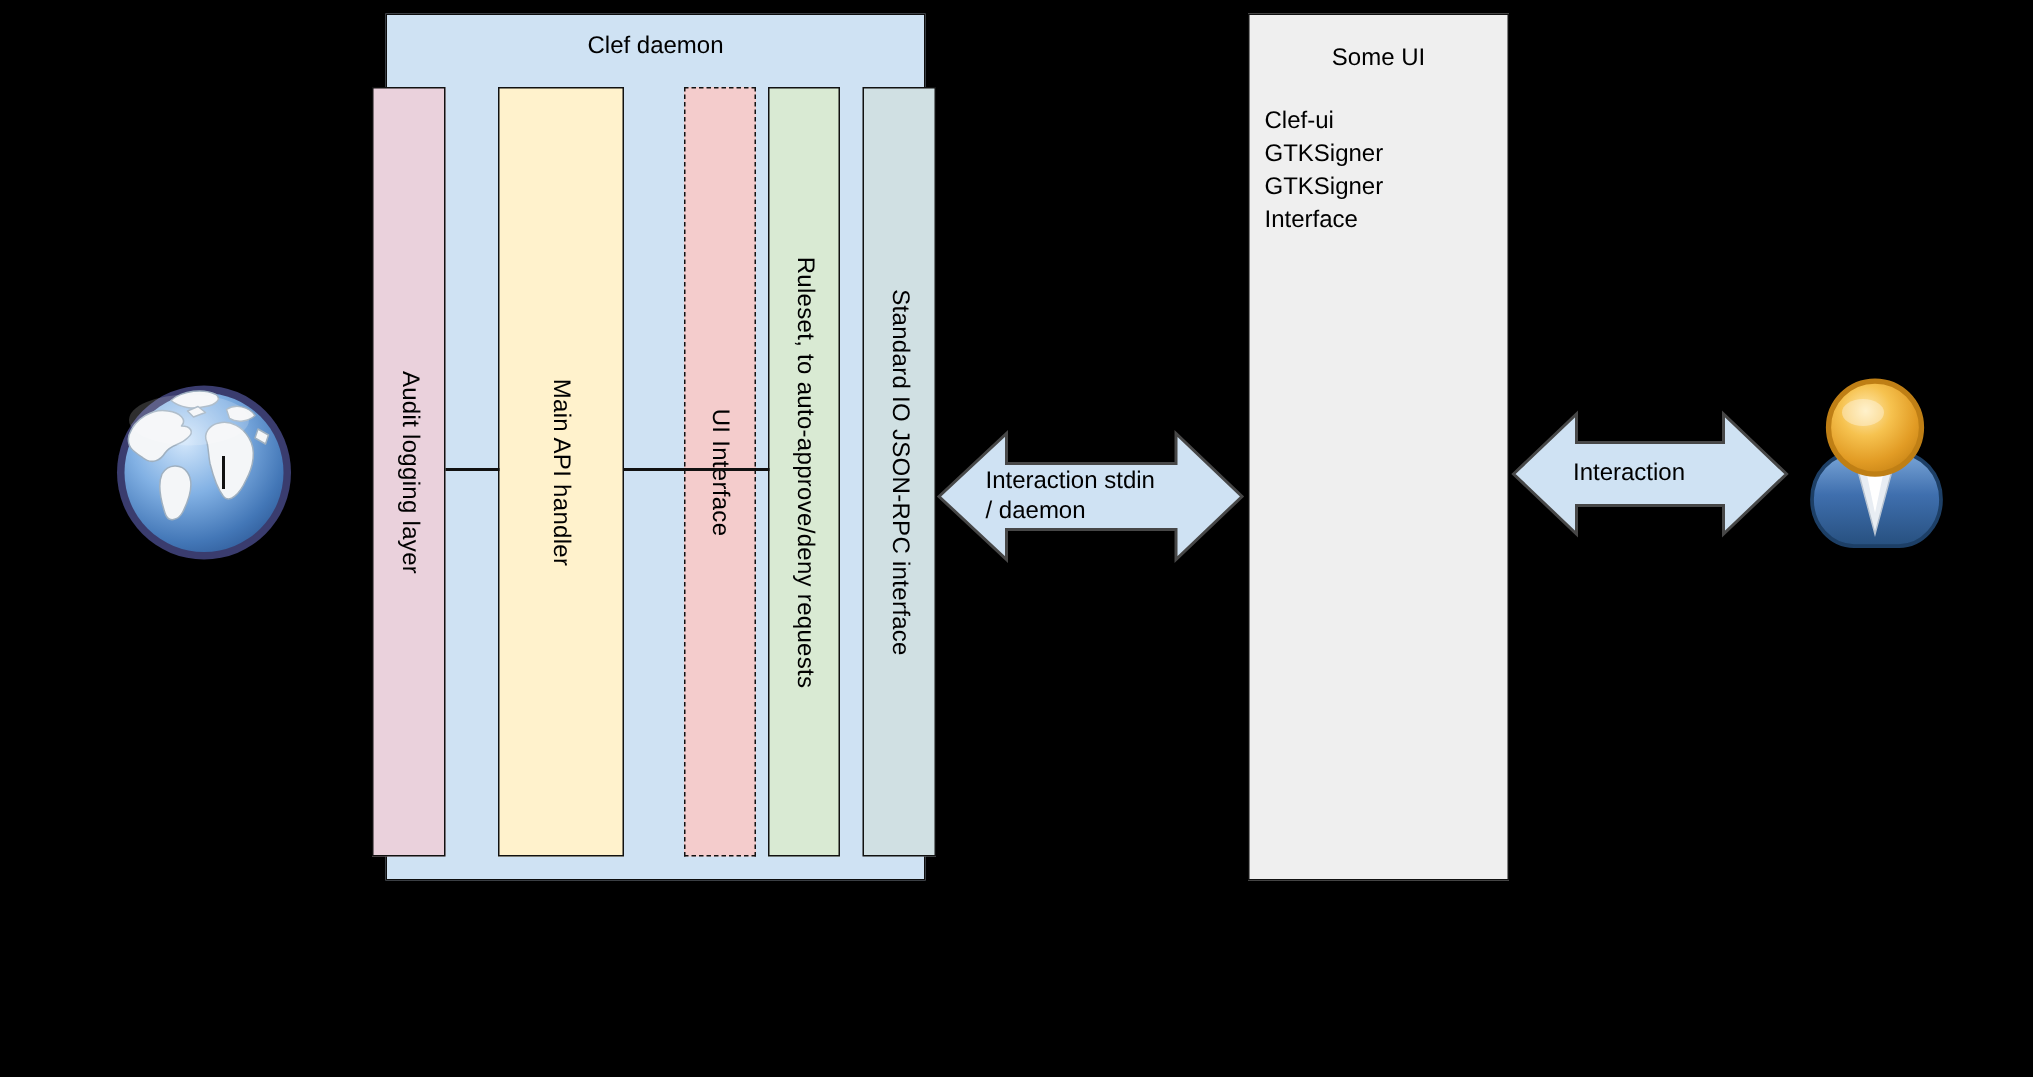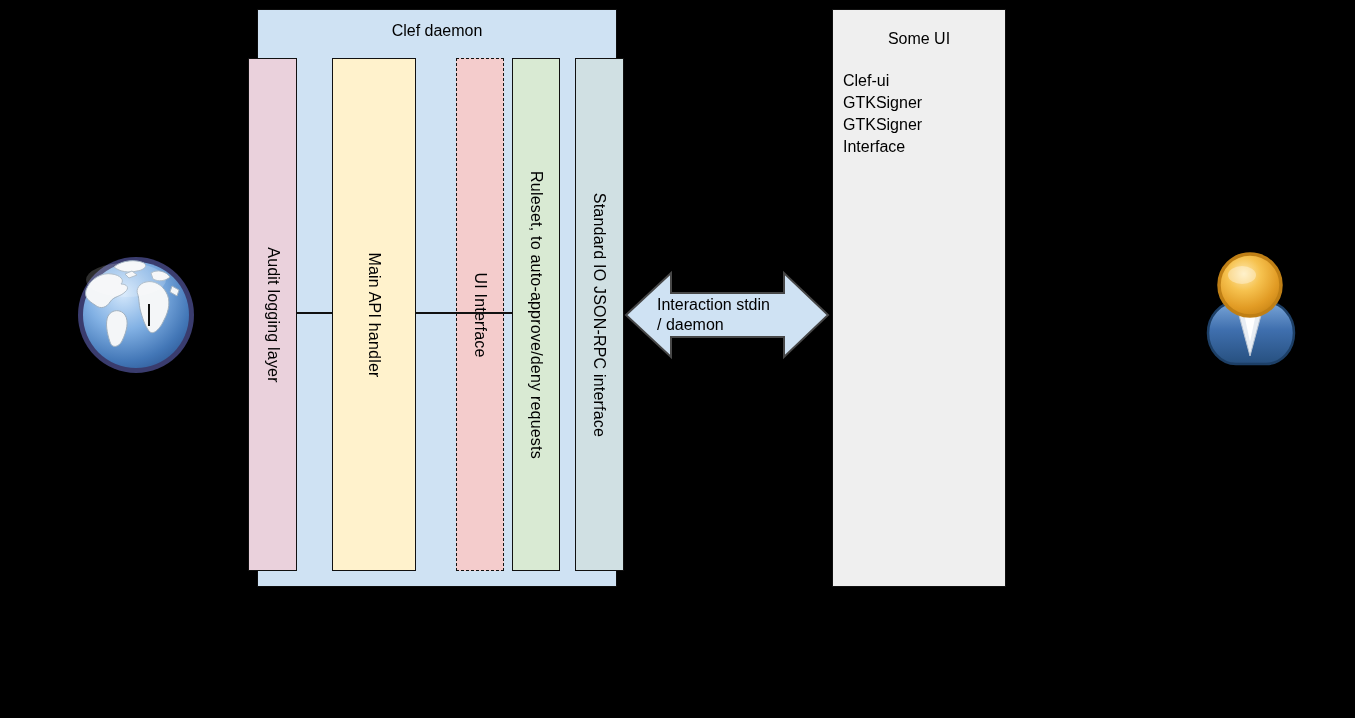--- a/index.html
+++ b/index.html
@@ -69,21 +69,21 @@
   .someui-list {
     margin-top: 22px;
     margin-left: 10px;
     font-size: 16px;
     line-height: 22px;
   }
 
   
   .arrow { position: absolute; z-index: 4; }
   .arrow svg { display: block; }
-  .arrow-1 { left: 624px; top: 270px; width: 206px; height: 90px; }
+  .arrow-1 { left: 624px; top: 286px; width: 206px; height: 90px; }
   .arrow-2 { left: 1007px; top: 272px; width: 186px; height: 88px; }
   .arrow-label {
     position: absolute; top: 50%; transform: translateY(-50%);
     font-size: 16px; line-height: 20px; white-space: nowrap;
   }
   .arrow-1 .arrow-label { left: 33px; }
   .arrow-2 .arrow-label { left: 0; right: 28px; text-align: center; white-space: nowrap; }
 
   
   .globe-icon { position: absolute; left: 74px; top: 253px; z-index: 1; }
@@ -158,20 +158,28 @@
   <div class="someui-box">
     <div class="someui-title">Some UI</div>
     <div class="someui-list">
       <div>Clef-ui</div>
       <div>GTKSigner</div>
       <div>GTKSigner</div>
       <div>Interface</div>
     </div>
   </div>
 
+  <div class="arrow arrow-2">
+    <svg width="186" height="88" viewBox="0 0 186 88">
+      <polygon points="2,44 44,4 44,23 142,23 142,4 184,44 142,84 142,65 44,65 44,84" fill="#cfe2f3" stroke="#474747" stroke-width="2" stroke-linejoin="miter"></polygon>
+    </svg>
+    <div class="arrow-label">
+      <div>Interaction</div>
+    </div>
+  </div>
 
   <svg class="user-icon" width="96" height="116" viewBox="0 0 96 116">
     <defs>
       <radialGradient id="head" cx="40%" cy="32%" r="78%">
         <stop offset="0%" stop-color="#ffeab0"></stop>
         <stop offset="35%" stop-color="#f6c24f"></stop>
         <stop offset="70%" stop-color="#e29c25"></stop>
         <stop offset="100%" stop-color="#c37f12"></stop>
       </radialGradient>
       <linearGradient id="bodyg" x1="0" y1="0" x2="0" y2="1">

